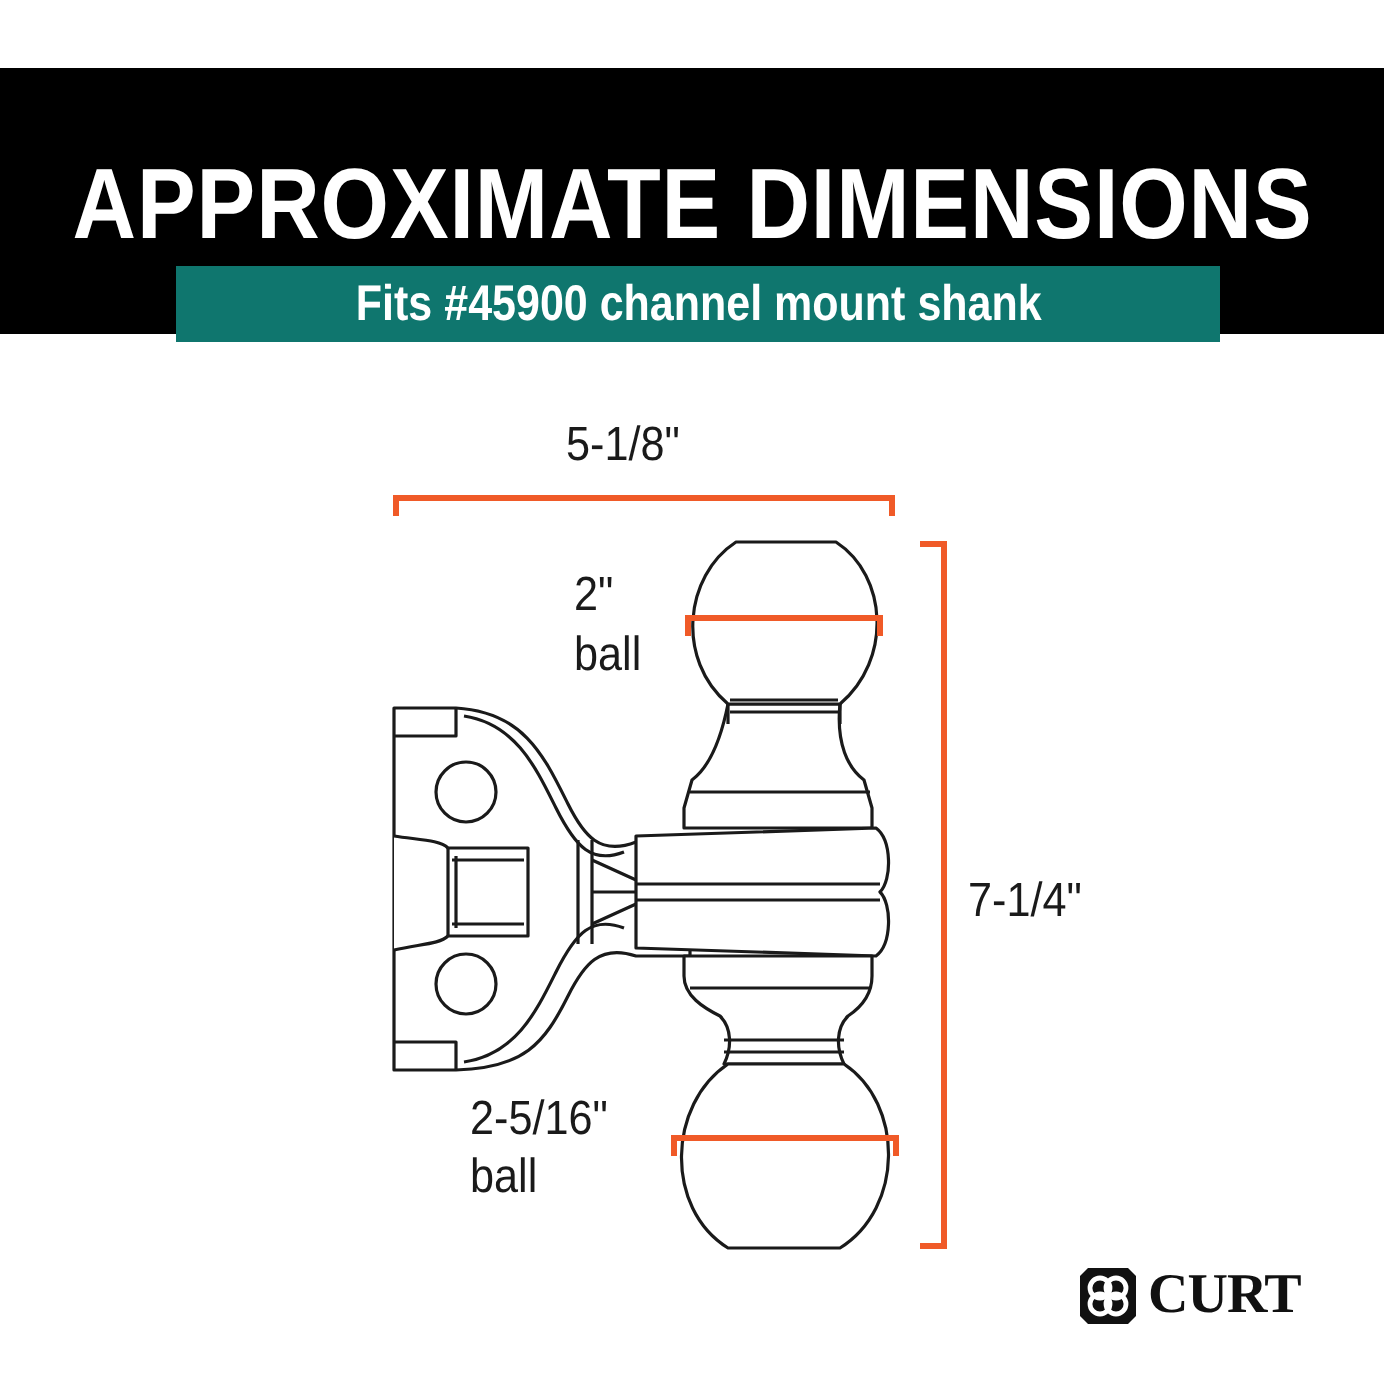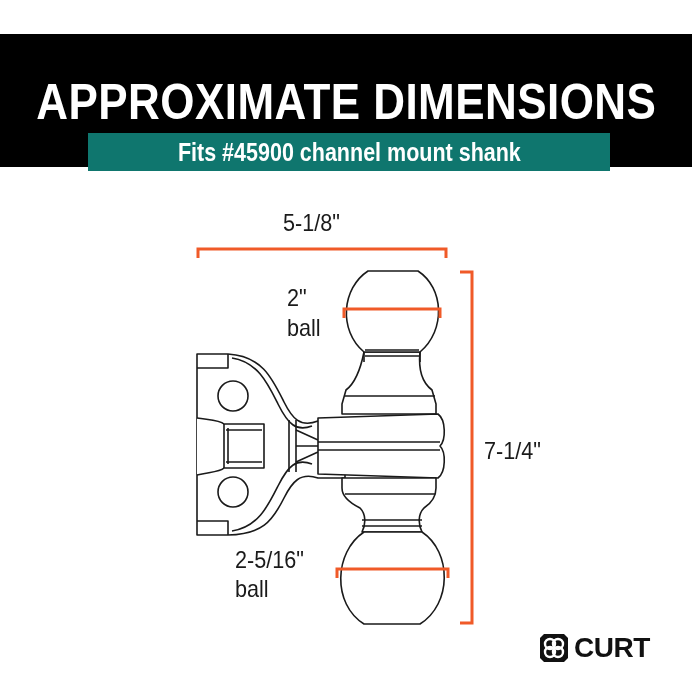--- a/index.html
+++ b/index.html
@@ -10,21 +10,21 @@
   .top-bar .title { color:#ffffff; font-weight:bold; font-size:50px; letter-spacing:0.5px;
              transform:scaleX(0.88); white-space:nowrap; margin-top:2px; }
   .sub-box { position:absolute; left:88px; top:133px; width:522px; height:38px; background:#0f766e;
              display:flex; align-items:center; justify-content:center; }
   .sub-box .subtitle { color:#ffffff; font-weight:bold; font-size:25px; transform:scaleX(0.86);
              white-space:nowrap; }
   .label { position:absolute; color:#1a1a1a; font-size:24px; line-height:30px; white-space:nowrap;
            transform-origin:left top; transform:scaleX(0.9); }
   svg.drawing { position:absolute; left:0; top:0; }
   .logo { position:absolute; left:540px; top:634px; display:flex; align-items:center; }
-  .logo .word { font-family:Liberation Sans, sans-serif; font-weight:bold; font-size:28px;
+  .logo .word { font-family:Liberation Serif, serif; font-weight:bold; font-size:28px;
                 color:#111; letter-spacing:-0.5px; margin-left:6px; line-height:28px; }
 </style>
 </head>
 <body>
 
 <div class="top-bar">
   <div class="title">APPROXIMATE DIMENSIONS</div>
 </div>
 
 <div class="sub-box">

